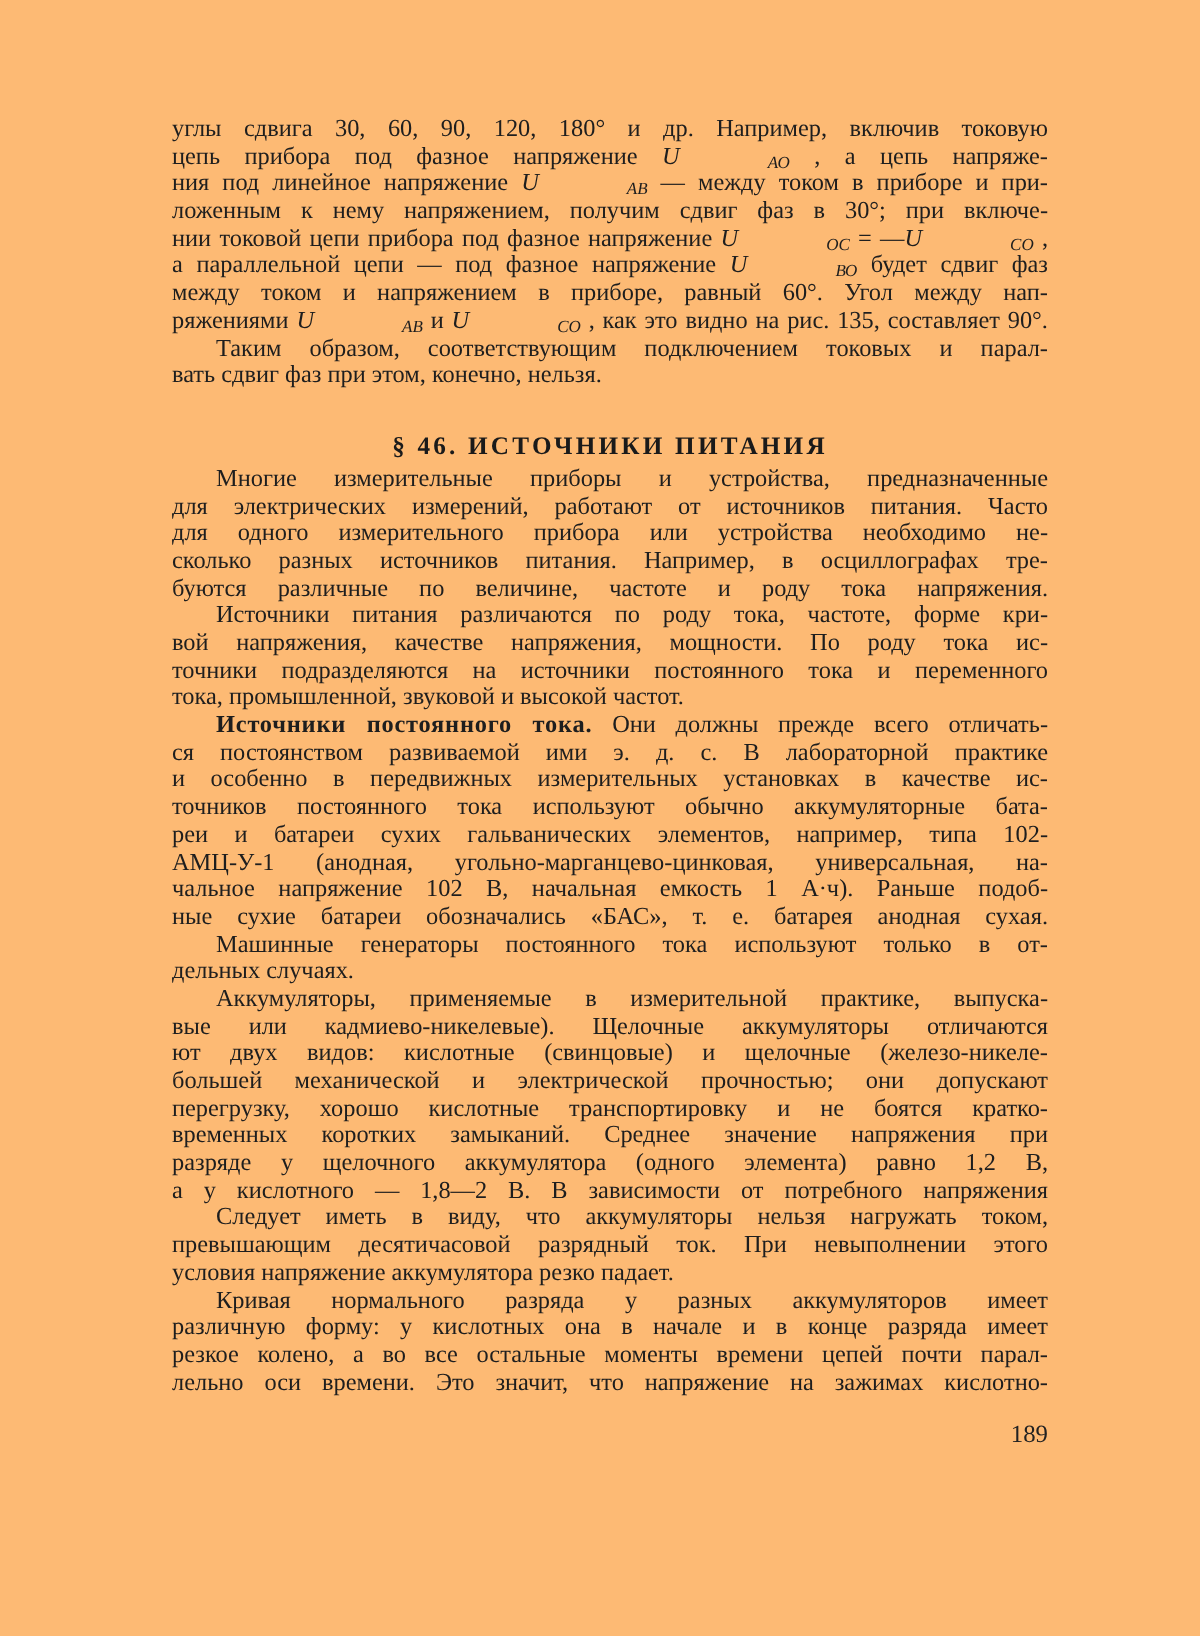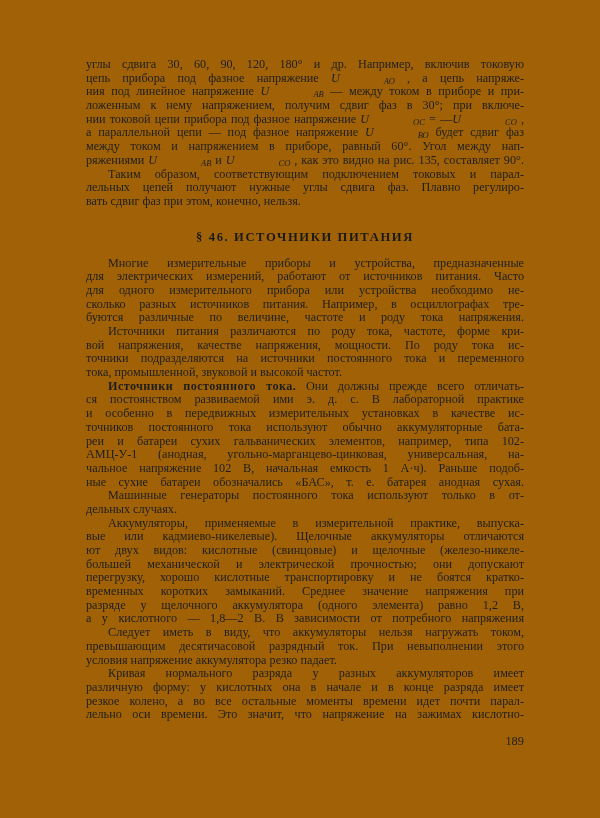--- a/index.html
+++ b/index.html
@@ -3,21 +3,21 @@
 <meta charset="utf-8">
 <style>
   * { margin: 0; padding: 0; box-sizing: border-box; }
   html, body { background: #ffffff; }
   body {
     width: 600px; height: 818px; overflow: hidden;
     font-family: "Liberation Serif", "DejaVu Serif", serif;
   }
   .page {
     position: relative; width: 600px; height: 818px;
-    background: #a16207;
+    background: #fdba74;
   }
   .text-block {
     position: absolute; left: 86px; top: 58px; width: 438px;
     color: #1e1e1e; font-size: 12.2px; line-height: 13.7px;
   }
   .para { margin: 0; }
   .line {
     text-align: justify; text-align-last: justify;
     height: 13.7px; overflow: hidden; white-space: normal;
   }
@@ -25,21 +25,21 @@
   .line.indent { text-indent: 22px; }
   .bold { font-weight: bold; letter-spacing: 0.4px; }
   .formula i { font-style: italic; font-family: "Liberation Serif", serif; }
   .formula sub {
     font-size: 8.5px; font-style: italic; line-height: 0;
     vertical-align: -2px; letter-spacing: 0; margin-left: 44px;
   }
   .heading {
     text-align: center; text-align-last: center;
     font-weight: bold; font-size: 12.6px; letter-spacing: 1.6px;
-    margin-top: 21px; margin-bottom: 13px; color: #1a1a1a;
+    margin-top: 21px; margin-bottom: 3px; color: #1a1a1a;
     line-height: 14px;
   }
   .page-number {
     text-align: left; text-align-last: right;
     margin-top: 13px; font-size: 12.4px; color: #222;
   }
 </style>
 </head>
 <body>
 
@@ -51,21 +51,20 @@
           <div class="line"><span>цепь прибора под фазное напряжение </span><span class="formula"><i>U</i><sub>АО</sub></span><span> , а цепь напряже-</span></div>
           <div class="line"><span>ния под линейное напряжение </span><span class="formula"><i>U</i><sub>АВ</sub></span><span> — между током в приборе и при-</span></div>
           <div class="line"><span>ложенным к нему напряжением, получим сдвиг фаз в 30°; при включе-</span></div>
           <div class="line"><span>нии токовой цепи прибора под фазное напряжение </span><span class="formula"><i>U</i><sub>ОС</sub></span><span> = —</span><span class="formula"><i>U</i><sub>СО</sub></span><span> ,</span></div>
           <div class="line"><span>а параллельной цепи — под фазное напряжение </span><span class="formula"><i>U</i><sub>ВО</sub></span><span> будет сдвиг фаз</span></div>
           <div class="line"><span>между током и напряжением в приборе, равный 60°. Угол между нап-</span></div>
           <div class="line"><span>ряжениями </span><span class="formula"><i>U</i><sub>АВ</sub></span><span> и </span><span class="formula"><i>U</i><sub>СО</sub></span><span> , как это видно на рис. 135, составляет 90°.</span></div>
         </div>
         <div class="para">
           <div class="line indent"><span>Таким образом, соответствующим подключением токовых и парал-</span></div>
-          <div class="line"><span>лельных цепей получают нужные углы сдвига фаз. Плавно регулиро-</span></div>
           <div class="line short"><span>вать сдвиг фаз при этом, конечно, нельзя.</span></div>
         </div>
       </div>
     <div class="heading">§ 46. ИСТОЧНИКИ ПИТАНИЯ</div>
     <div>
         <div class="para">
           <div class="line indent"><span>Многие измерительные приборы и устройства, предназначенные</span></div>
           <div class="line"><span>для электрических измерений, работают от источников питания. Часто</span></div>
           <div class="line"><span>для одного измерительного прибора или устройства необходимо не-</span></div>
           <div class="line"><span>сколько разных источников питания. Например, в осциллографах тре-</span></div>
@@ -102,19 +101,19 @@
           <div class="line"><span>а у кислотного — 1,8—2 В. В зависимости от потребного напряжения</span></div>
         </div>
         <div class="para">
           <div class="line indent"><span>Следует иметь в виду, что аккумуляторы нельзя нагружать током,</span></div>
           <div class="line"><span>превышающим десятичасовой разрядный ток. При невыполнении этого</span></div>
           <div class="line short"><span>условия напряжение аккумулятора резко падает.</span></div>
         </div>
         <div class="para">
           <div class="line indent"><span>Кривая нормального разряда у разных аккумуляторов имеет</span></div>
           <div class="line"><span>различную форму: у кислотных она в начале и в конце разряда имеет</span></div>
-          <div class="line"><span>резкое колено, а во все остальные моменты времени идет почти парал-</span></div>
+          <div class="line"><span>резкое колено, а во все остальные моменты времени цепей почти парал-</span></div>
           <div class="line"><span>лельно оси времени. Это значит, что напряжение на зажимах кислотно-</span></div>
         </div>
       </div>
     <div class="page-number">189</div>
   </div>
 </div>
 
 </body></html>

